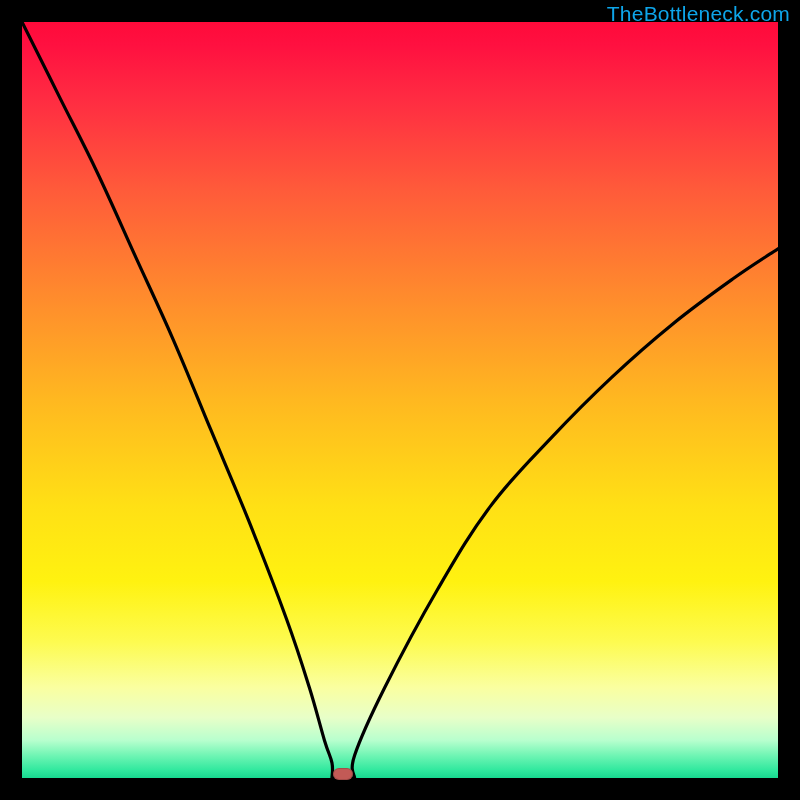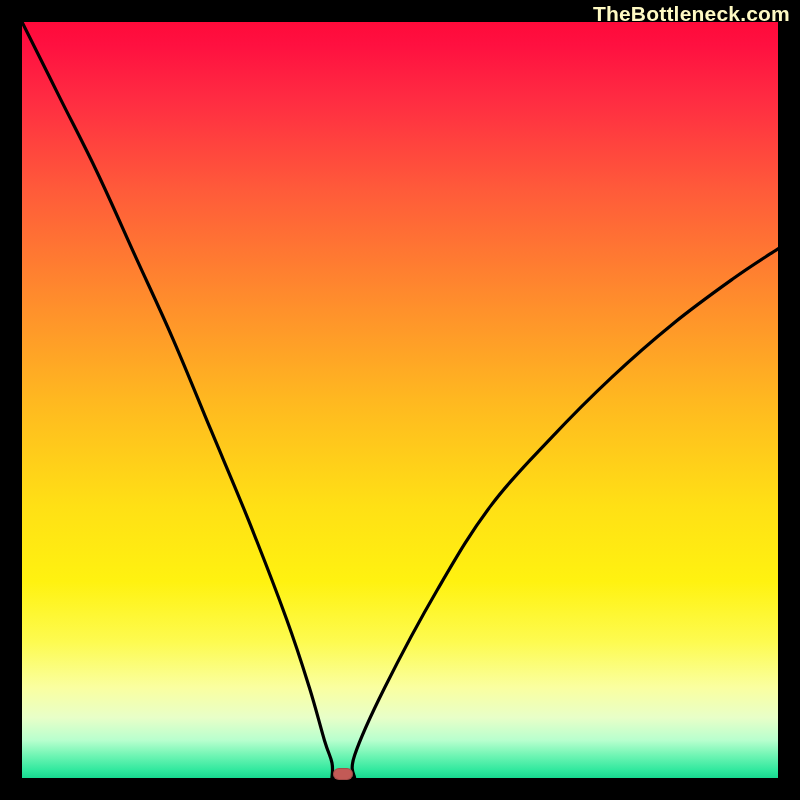--- a/index.html
+++ b/index.html
@@ -40,23 +40,23 @@
       #b8ffce 95%,
       #70f5b4 97%,
       #2fe89e 99%,
       #18d890 100%
     );
   }
   .watermark {
     position: absolute;
     top: 2px;
     right: 10px;
-    color: #fef9c3;
+    color: #0ea5e9;
     font-size: 21px;
-    font-weight: 700;
+    font-weight: 400;
     letter-spacing: 0.2px;
     z-index: 10;
   }
   svg.curve {
     position: absolute;
     left: 0;
     top: 0;
     width: 756px;
     height: 756px;
     z-index: 5;

